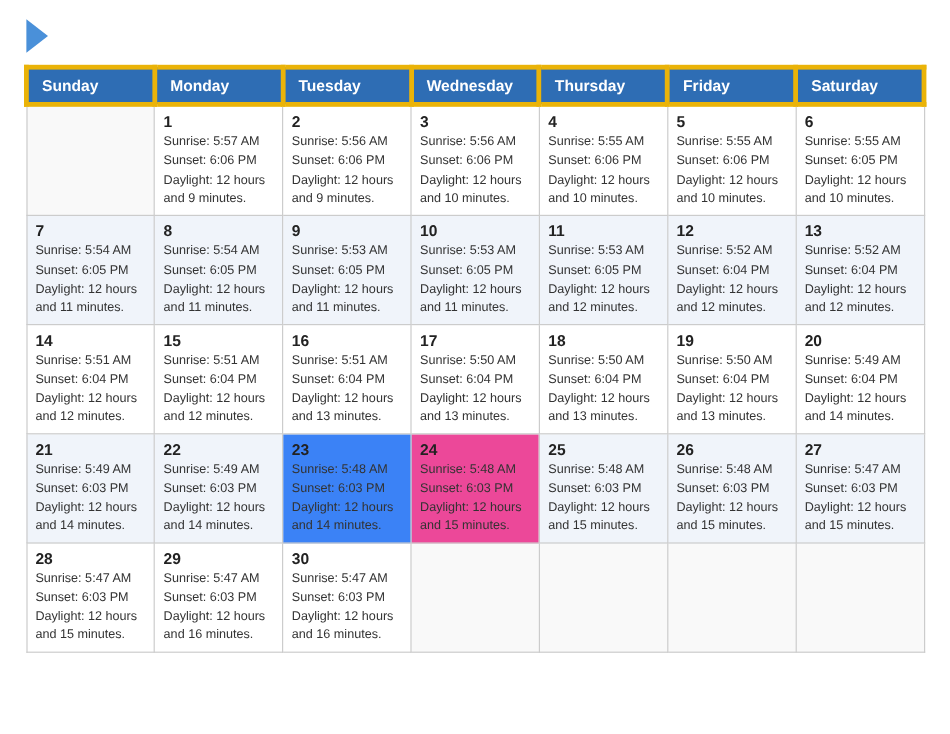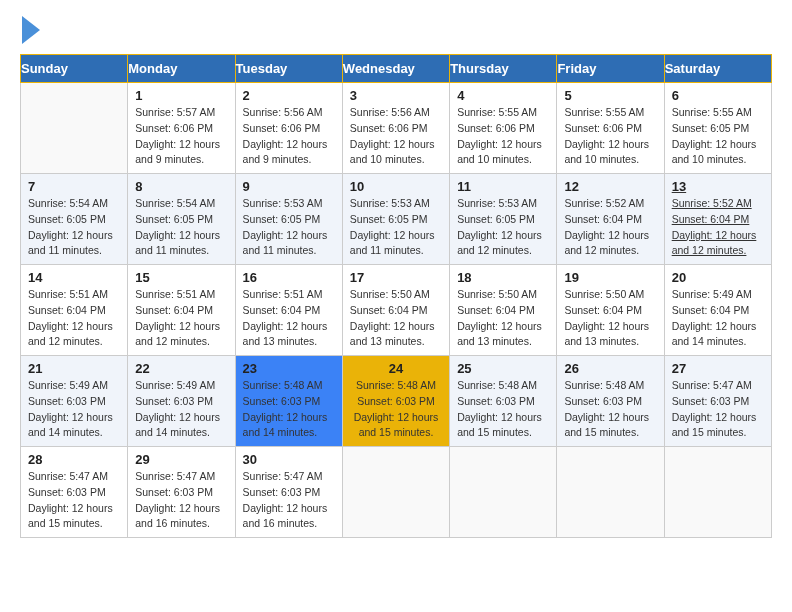--- a/index.html
+++ b/index.html
@@ -43,24 +43,24 @@
     }
     table {
       width: 100%;
       border-collapse: collapse;
       table-layout: fixed;
     }
     thead tr th {
       background-color: #2e6db4;
       color: #fff;
       text-align: left;
-      padding: 6px 0;
+      padding: 6px 11px;
       font-size: 13px;
       font-weight: bold;
-      border: 1px solid #eab308;
+      border: 4px solid #eab308;
     }
     tbody tr td {
       border: 1px solid #ccc;
       vertical-align: top;
       padding: 5px 7px;
       font-size: 11px;
       color: #333;
       min-height: 80px;
       height: 90px;
     }
@@ -161,21 +161,21 @@
           <div class="day-info">Sunrise: 5:53 AM<br>Sunset: 6:05 PM<br>Daylight: 12 hours<br>and 11 minutes.</div>
         </td>
         <td style="background-color: rgb(240, 244, 250);">
           <span class="day-number">11</span>
           <div class="day-info">Sunrise: 5:53 AM<br>Sunset: 6:05 PM<br>Daylight: 12 hours<br>and 12 minutes.</div>
         </td>
         <td style="background-color: rgb(240, 244, 250);">
           <span class="day-number">12</span>
           <div class="day-info">Sunrise: 5:52 AM<br>Sunset: 6:04 PM<br>Daylight: 12 hours<br>and 12 minutes.</div>
         </td>
-        <td style="background-color: rgb(240, 244, 250); text-decoration: underline;">
+        <td style="background-color: rgb(240, 244, 250);">
           <span class="day-number">13</span>
           <div class="day-info">Sunrise: 5:52 AM<br>Sunset: 6:04 PM<br>Daylight: 12 hours<br>and 12 minutes.</div>
         </td>
       </tr>
       <tr>
         <td style="background-color: rgb(255, 255, 255);">
           <span class="day-number">14</span>
           <div class="day-info">Sunrise: 5:51 AM<br>Sunset: 6:04 PM<br>Daylight: 12 hours<br>and 12 minutes.</div>
         </td>
         <td style="background-color: rgb(255, 255, 255);">
@@ -209,21 +209,21 @@
           <div class="day-info">Sunrise: 5:49 AM<br>Sunset: 6:03 PM<br>Daylight: 12 hours<br>and 14 minutes.</div>
         </td>
         <td style="background-color: rgb(240, 244, 250);">
           <span class="day-number">22</span>
           <div class="day-info">Sunrise: 5:49 AM<br>Sunset: 6:03 PM<br>Daylight: 12 hours<br>and 14 minutes.</div>
         </td>
         <td style="background-color: #3b82f6;">
           <span class="day-number">23</span>
           <div class="day-info">Sunrise: 5:48 AM<br>Sunset: 6:03 PM<br>Daylight: 12 hours<br>and 14 minutes.</div>
         </td>
-        <td style="background-color: #eab308; text-align: center;">
+        <td style="background-color: #ec4899;">
           <span class="day-number">24</span>
           <div class="day-info">Sunrise: 5:48 AM<br>Sunset: 6:03 PM<br>Daylight: 12 hours<br>and 15 minutes.</div>
         </td>
         <td style="background-color: rgb(240, 244, 250);">
           <span class="day-number">25</span>
           <div class="day-info">Sunrise: 5:48 AM<br>Sunset: 6:03 PM<br>Daylight: 12 hours<br>and 15 minutes.</div>
         </td>
         <td style="background-color: rgb(240, 244, 250);">
           <span class="day-number">26</span>
           <div class="day-info">Sunrise: 5:48 AM<br>Sunset: 6:03 PM<br>Daylight: 12 hours<br>and 15 minutes.</div>

